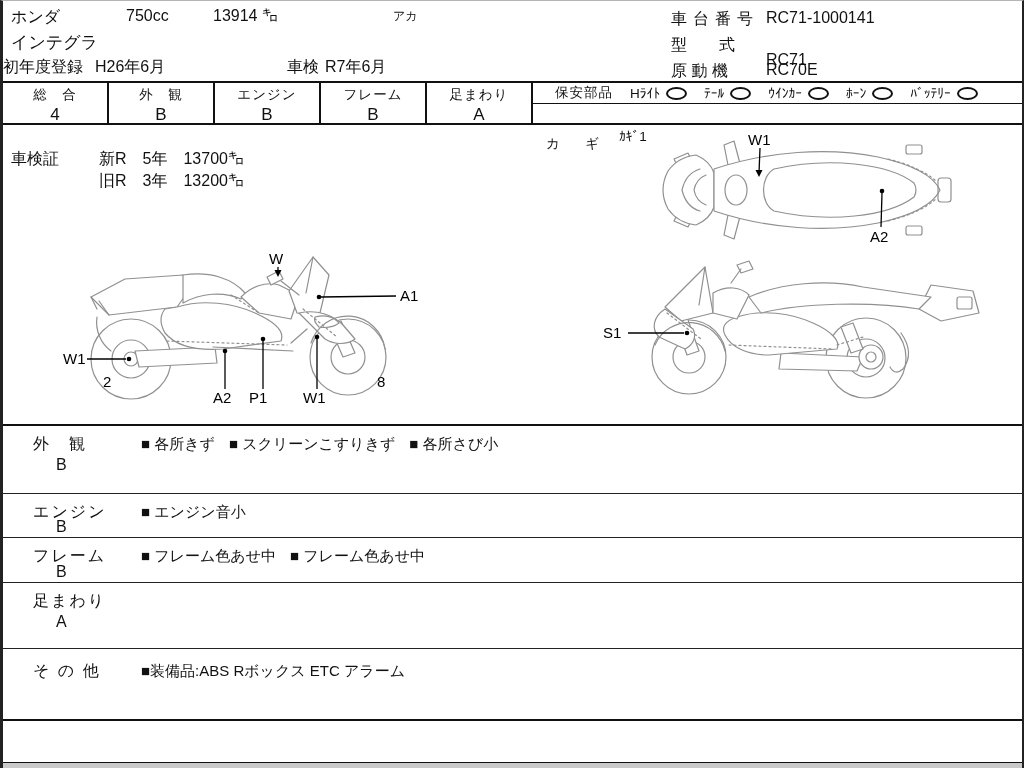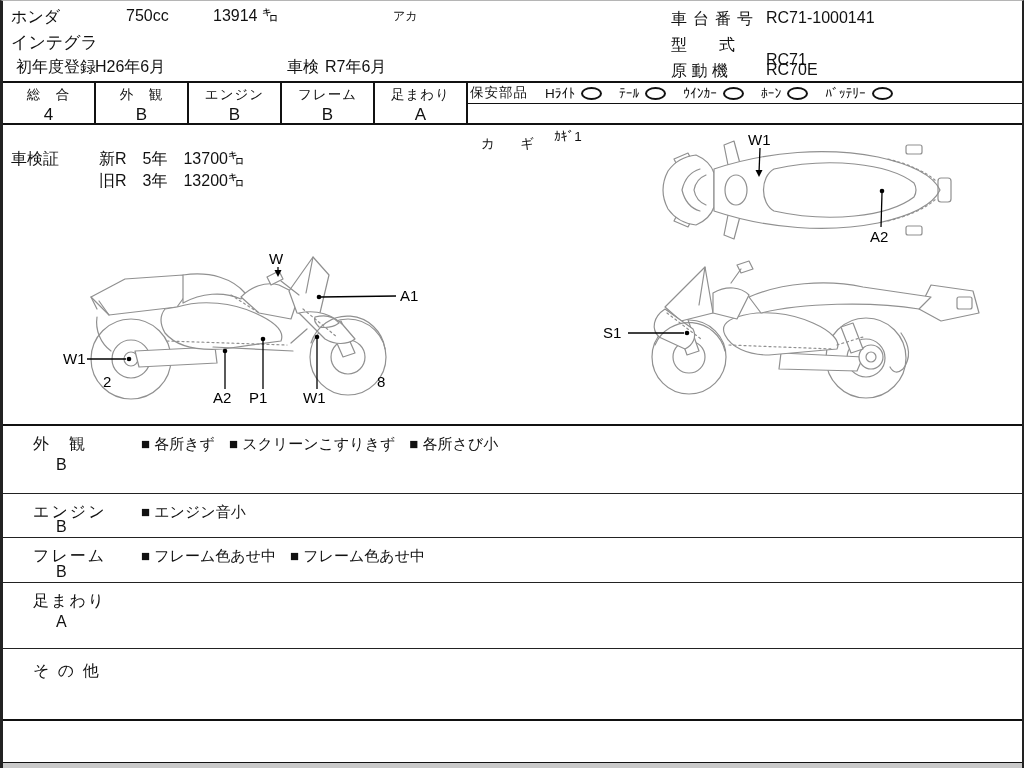--- a/index.html
+++ b/index.html
@@ -11,26 +11,26 @@
     overflow:hidden;
   }
   .abs { position:absolute; white-space:pre; }
   .fs15 { font-size:12px;font-family:Liberation Mono, monospace; } .fs16 { font-size:16px; } .fs17 { font-size:17px; } .ls6 { letter-spacing:6px; }
 
   
   .ratings-row {
     position:absolute; left:0; top:80px; width:1019px; height:44px;
     border-top:2px solid #111; border-bottom:2px solid #111; display:flex;
   }
-  .rcell { width:93px; border-right:2px solid #111; text-align:center; }
+  .rcell { width:106px; border-right:2px solid #111; text-align:center; }
   .rlabel { font-size:13.5px; margin-top:3px; letter-spacing:1px; }
   .rvalue { font-size:17px; margin-top:1px; }
   .safety-cell { flex:1; position:relative; font-size:13.5px; }
   .safety-top { height:21px; border-bottom:1px solid #111; display:flex; align-items:center; }
-  .safety-label { margin-left:2px; letter-spacing:1px;text-align:right; }
+  .safety-label { margin-left:22px; letter-spacing:1px;text-align:right; }
   .sitem { margin-left:17px; display:flex; align-items:center; }
   .oval { display:inline-block; width:21px; height:13px; border:2.4px solid #111; border-radius:50%; margin-left:6px; }
   .safety-bottom { height:19px; position:relative; }
   .key-label { position:absolute; left:13px; top:1px; letter-spacing:6px;margin-top:30px; }
   .key-value { position:absolute; left:86px; top:1px;margin-top:24px; }
 
   
   .diagram-area { position:absolute; left:0; top:124px; width:1019px; height:301px; border-bottom:2px solid #111; }
   .diagram-area svg { position:absolute; overflow:visible; }
   .sketch { stroke:#909090; fill:none; stroke-width:1.2; stroke-linejoin:round; stroke-linecap:round; }
@@ -53,21 +53,21 @@
 <body>
 
 <div class="sheet">
 
   <div>
     <span class="abs fs16" style="left:8px;top:6px">ホンダ</span>
     <span class="abs fs16" style="left:123px;top:6px">750cc</span>
     <span class="abs fs16" style="left:210px;top:6px">13914 ㌔</span>
     <span class="abs fs15" style="left:390px;top:7px">アカ</span>
     <span class="abs fs17" style="left:8px;top:30px">インテグラ</span>
-    <span class="abs fs16" style="left:13px;top:56px">初年度登録</span>
+    <span class="abs fs16" style="left:0;top:56px">初年度登録</span>
     <span class="abs fs16" style="left:92px;top:56px">H26年6月</span>
     <span class="abs fs16" style="left:284px;top:56px">車検</span>
     <span class="abs fs16" style="left:322px;top:56px">R7年6月</span>
     <span class="abs fs16 ls6" style="left:668px;top:8px">車台番号</span>
     <span class="abs fs16" style="left:763px;top:8px">RC71-1000141</span>
     <span class="abs fs16" style="left:668px;top:34px">型　　式</span>
     <span class="abs fs16" style="left:763px;top:50px">RC71</span>
     <span class="abs fs16" style="left:668px;top:60px">原 動 機</span>
     <span class="abs fs16" style="left:763px;top:60px">RC70E</span>
   </div>
@@ -261,18 +261,21 @@
         <span>■ フレーム色あせ中</span>
         <span>■ フレーム色あせ中</span>
       </span>
     </div>
     <div class="srow" style="height:66px">
       <span class="slabel">足まわり</span>
       <span class="sgrade">A</span>
     </div>
     <div class="srow thick" style="height:72px">
       <span class="slabel" style="top:12px">そ の 他</span>
+      <span class="scomments" style="top:13px">
+        <span>■装備品:ABS Rボックス ETC アラーム</span>
+      </span>
     </div>
     <div class="srow thick" style="height:43px"></div>
   </div>
 
   <div class="scan-edge"></div>
 </div>
 
 </body></html>

